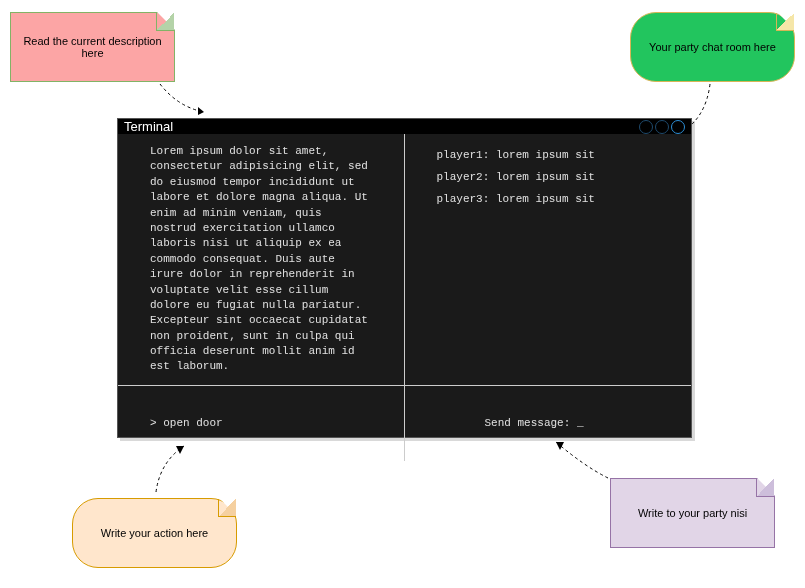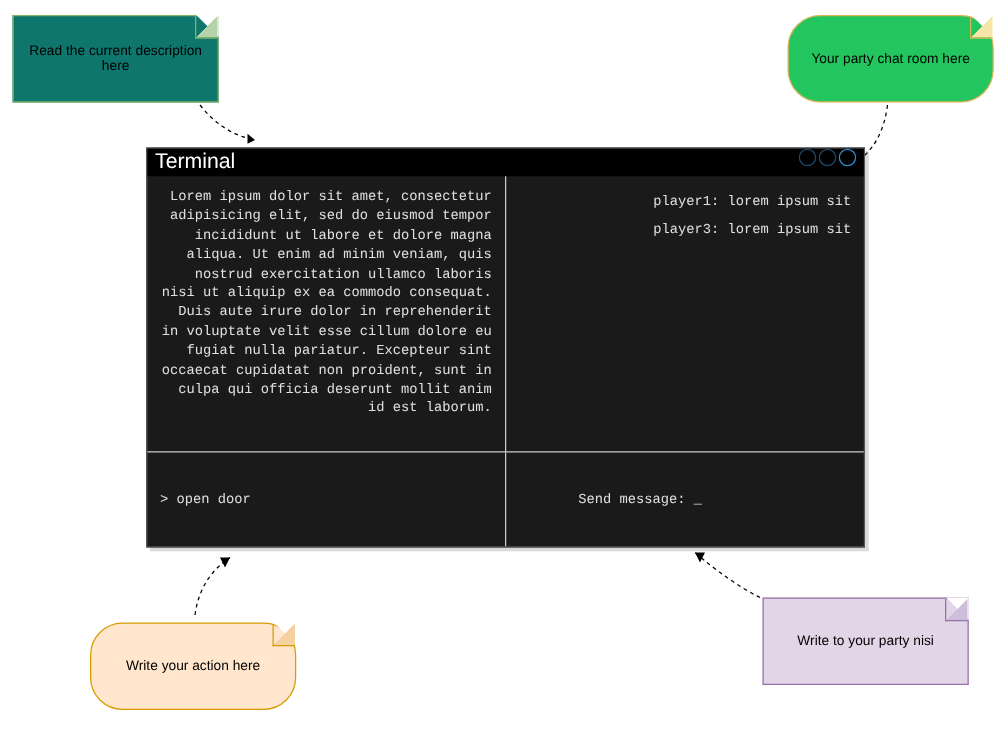--- a/index.html
+++ b/index.html
@@ -24,21 +24,21 @@
     padding: 8px;
     text-align: center;
   }
   .note .fold {
     position: absolute;
     right: 0;
     top: 0;
     width: 18px;
     height: 18px;
   }
-  .note-green { background: #0f766e; border-color: #82b366; }
+  .note-green { background: #fca5a5; border-color: #82b366; }
   .note-green .fold { background: linear-gradient(135deg, transparent 50%, #b4d3a8 50%); border-left:1px solid #82b366; border-bottom:1px solid #82b366; }
   .note-yellow { background: #22c55e; border-color: #d6b656; border-radius: 26px; }
   .note-yellow .fold { background: linear-gradient(135deg, transparent 50%, #f5e6a8 50%); border-left:1px solid #d6b656; border-bottom:1px solid #d6b656; }
   .note-orange { background: #ffe6cc; border-color: #d79b00; }
   .note-orange .fold { background: linear-gradient(135deg, transparent 50%, #f5d0a0 50%); border-left:1px solid #d79b00; border-bottom:1px solid #d79b00; }
   .note-purple { background: #e1d5e7; border-color: #9673a6; }
   .note-purple .fold { background: linear-gradient(135deg, transparent 50%, #cdbedb 50%); border-left:1px solid #9673a6; border-bottom:1px solid #9673a6; }
   
   .note::before {
     content: "";
@@ -67,44 +67,43 @@
     display: flex;
     flex-direction: column;
     color: #e0e0e0;
     font-family: "Courier New", monospace;
     font-size: 11px;
   }
   .titlebar {
     height: 22px;
     background: #000;
     display: flex;
-    align-items: flex-start;
+    align-items: flex-end;
     justify-content: space-between;
     padding: 0 6px;
     color: #fff;
     font-family: Arial, sans-serif;
-    font-size: 17px;
+    font-size: 13px;
   }
   .titlebar .buttons { display:flex; gap:2px; }
   .titlebar .circle {
     width: 14px; height: 14px; border-radius: 50%;
     border: 1.5px solid #1e4a6d;
   }
   .titlebar .circle.bright { border-color:#2d8fd6; }
 
   .term-body {
     flex: 1;
     display: grid;
     grid-template-columns: 1fr 1fr;
     grid-template-rows: 1fr 75px;
   }
   .pane {
-    padding: 10px 10px;
+    padding: 10px 32px;
     overflow: hidden;
-    text-align: right;
   }
   .desc-pane { border-right: 1.5px solid #ccc; border-bottom: 1.5px solid #ccc; line-height:1.4; }
   .chat-pane { border-bottom: 1.5px solid #ccc; line-height:2; }
   .cmd-pane  { border-right: 1.5px solid #ccc; display:flex; align-items:center; }
   .send-pane { display:flex; align-items:center;margin-left:48px; }
   .chat-row { white-space: pre; }
 
   
   svg.arrow {
     position: absolute;
@@ -157,20 +156,21 @@
       <div class="circle"></div>
       <div class="circle bright"></div>
     </div>
   </div>
   <div class="term-body">
     <div class="pane desc-pane">
       <span>Lorem ipsum dolor sit amet, consectetur adipisicing elit, sed do eiusmod tempor incididunt ut labore et dolore magna aliqua. Ut enim ad minim veniam, quis nostrud exercitation ullamco laboris nisi ut aliquip ex ea commodo consequat. Duis aute irure dolor in reprehenderit in voluptate velit esse cillum dolore eu fugiat nulla pariatur. Excepteur sint occaecat cupidatat non proident, sunt in culpa qui officia deserunt mollit anim id est laborum.</span>
     </div>
     <div class="pane chat-pane">
       <div class="chat-row"><span>player1</span>: <span>lorem ipsum sit</span></div>
+      <div class="chat-row"><span>player2</span>: <span>lorem ipsum sit</span></div>
       <div class="chat-row"><span>player3</span>: <span>lorem ipsum sit</span></div>
     </div>
     <div class="pane cmd-pane">
       <span>&gt; open door</span>
     </div>
     <div class="pane send-pane">
       <span>Send message: _</span>
     </div>
   </div>
 </div>

